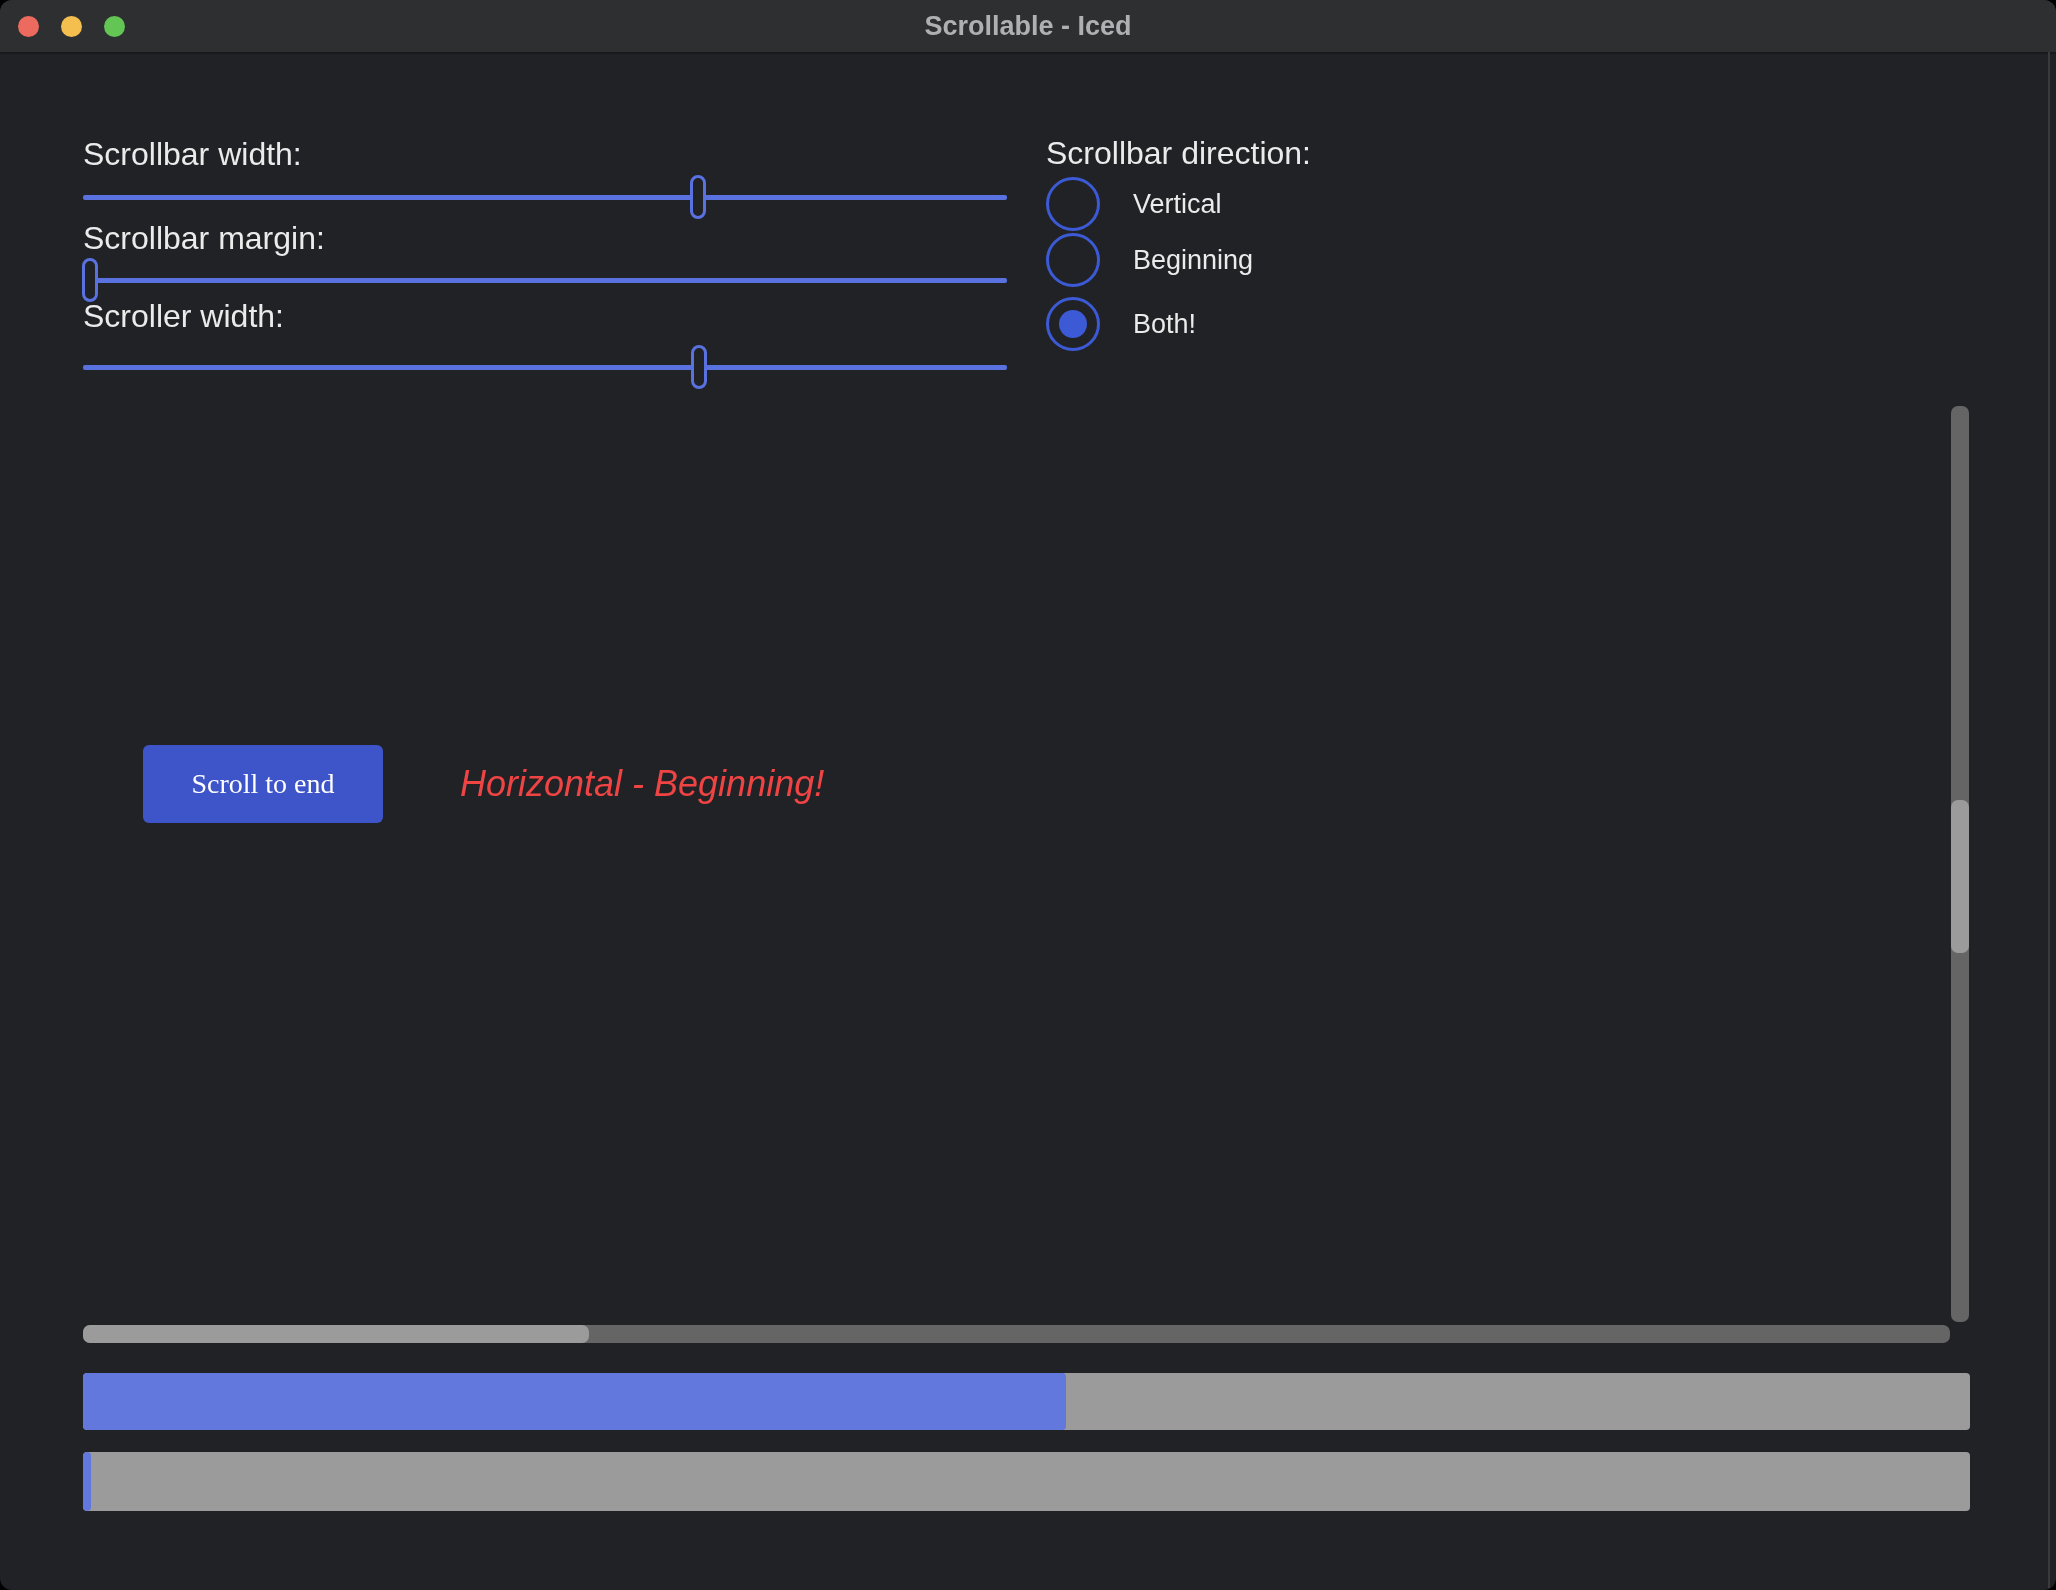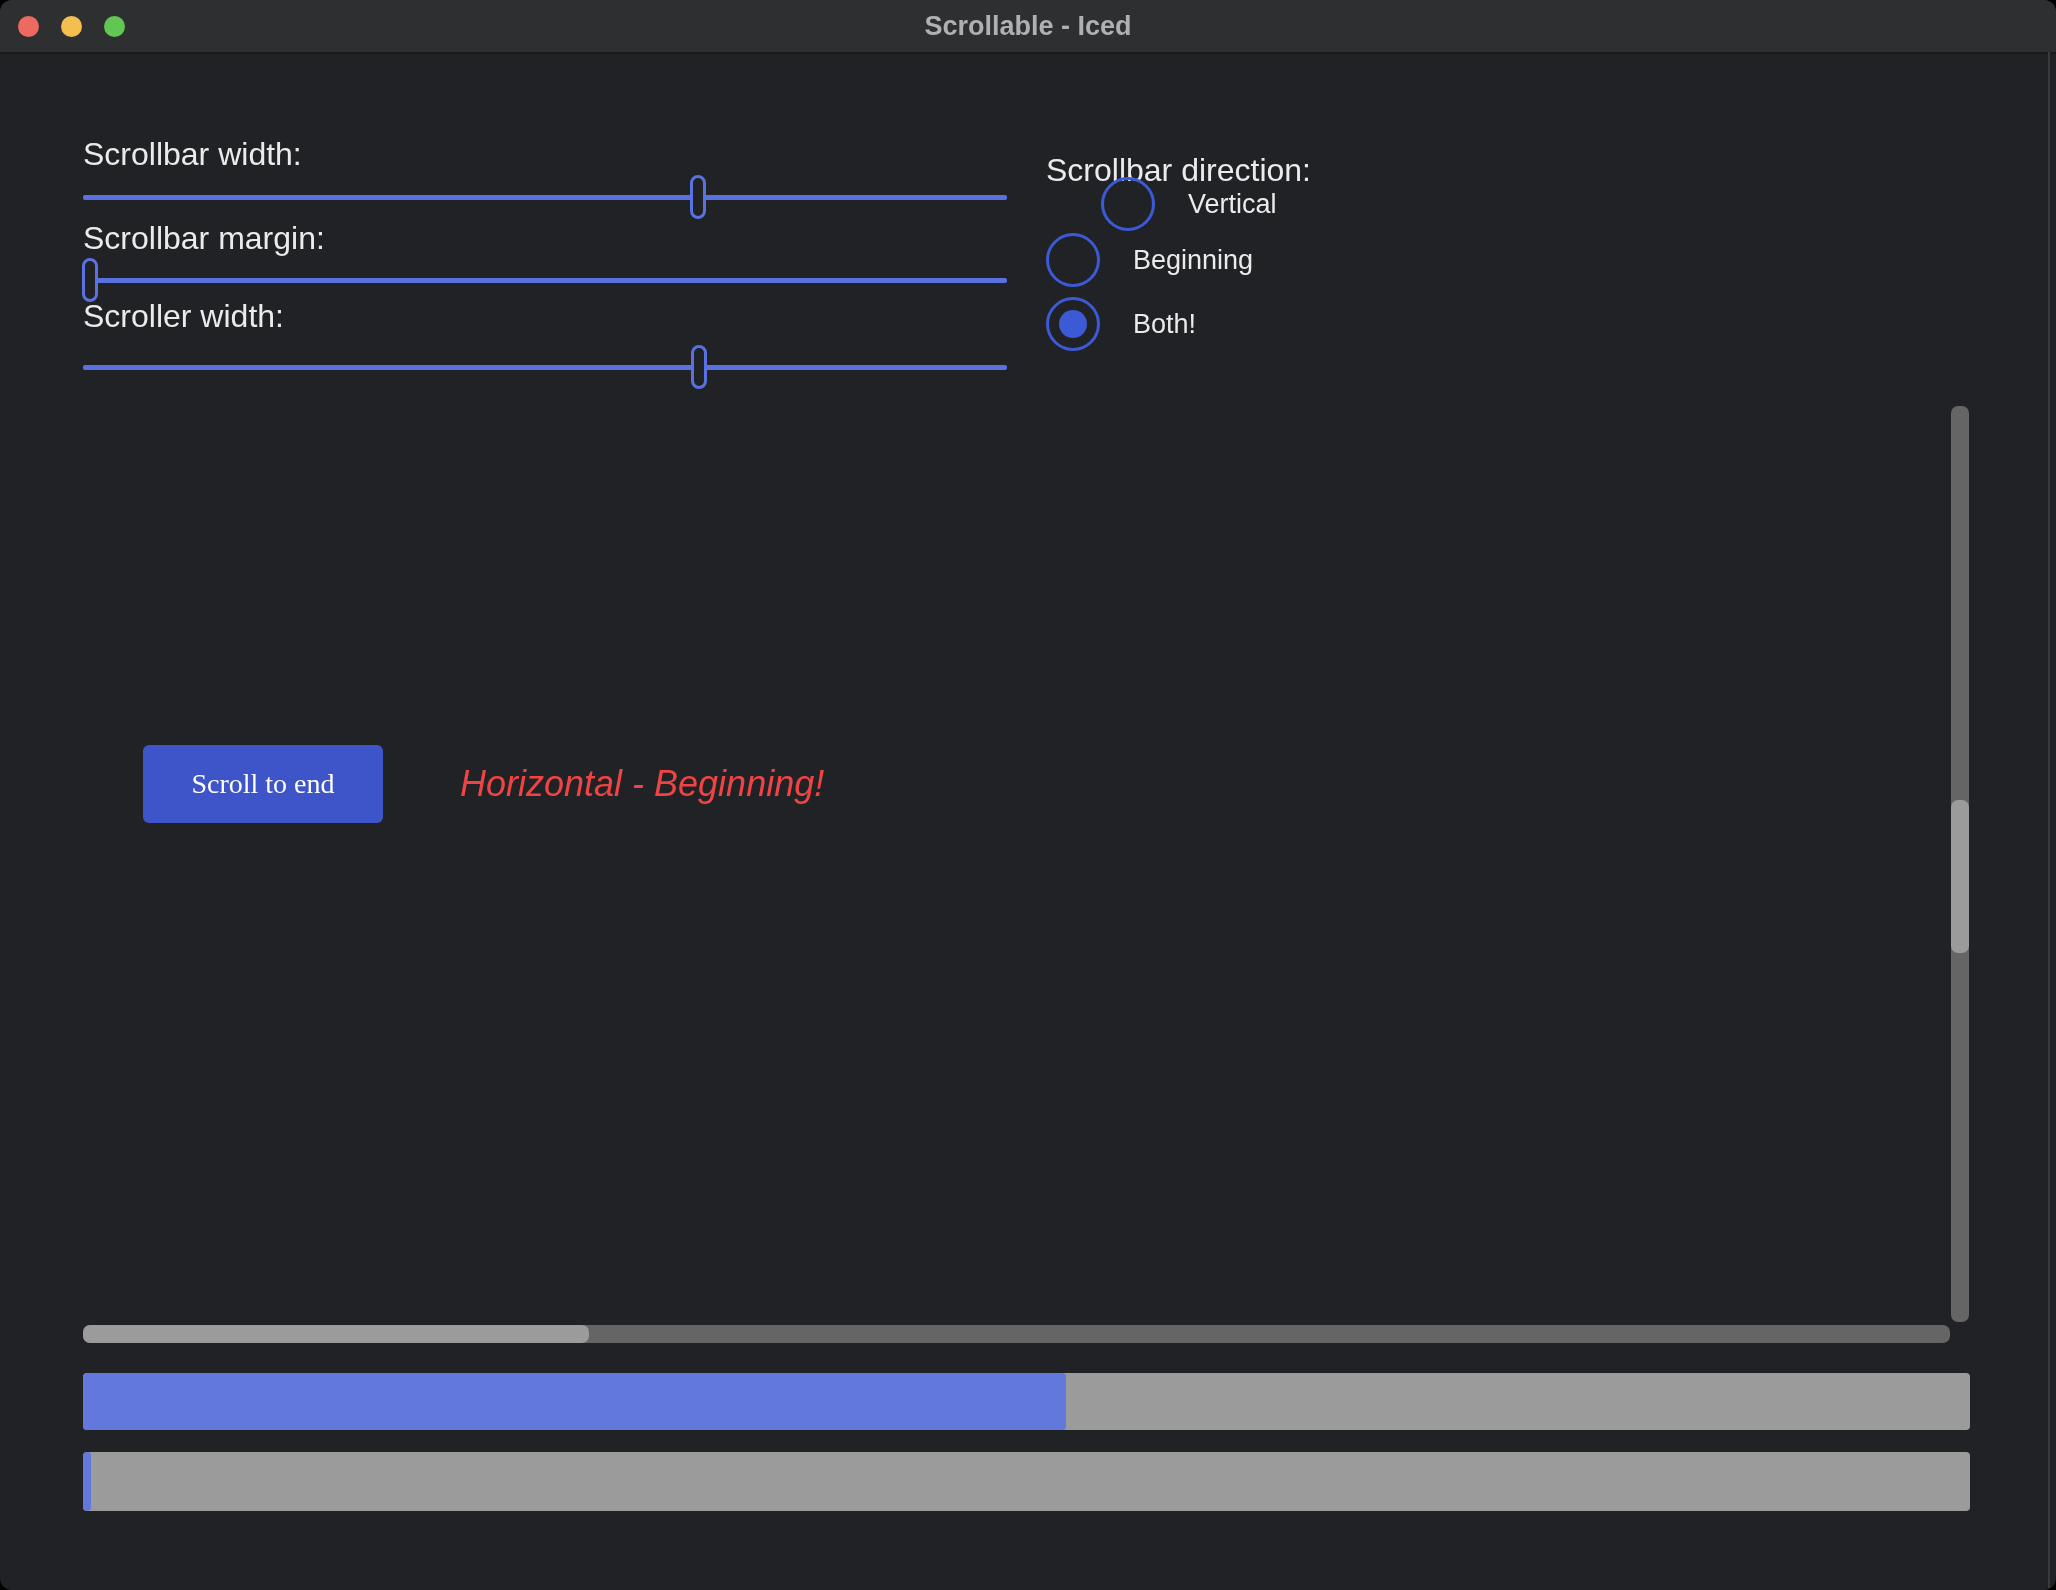--- a/index.html
+++ b/index.html
@@ -80,23 +80,23 @@
     <div class="rail"></div>
     <div class="handle" style="left: 0.8%;"></div>
   </div>
 
   <div class="lbl" style="left:83px;top:300px">Scroller width:</div>
   <div class="slider" style="left:83px;top:345px">
     <div class="rail"></div>
     <div class="handle" style="left: 66.7%;"></div>
   </div>
 
-  <div class="lbl" style="left:1046px;top:154px">Scrollbar direction:</div>
+  <div class="lbl" style="left:1046px;top:137px">Scrollbar direction:</div>
 
-  <div class="radio-row" style="left:1101px;top:177px">
+  <div class="radio-row" style="left:1046px;top:177px">
     <span class="radio-circle">
         <span class="radio-dot"></span>
       </span>
     <span class="radio-label">Vertical</span>
   </div>
 
   <div class="radio-row" style="left:1046px;top:233px">
     <span class="radio-circle">
         <span class="radio-dot"></span>
       </span>

